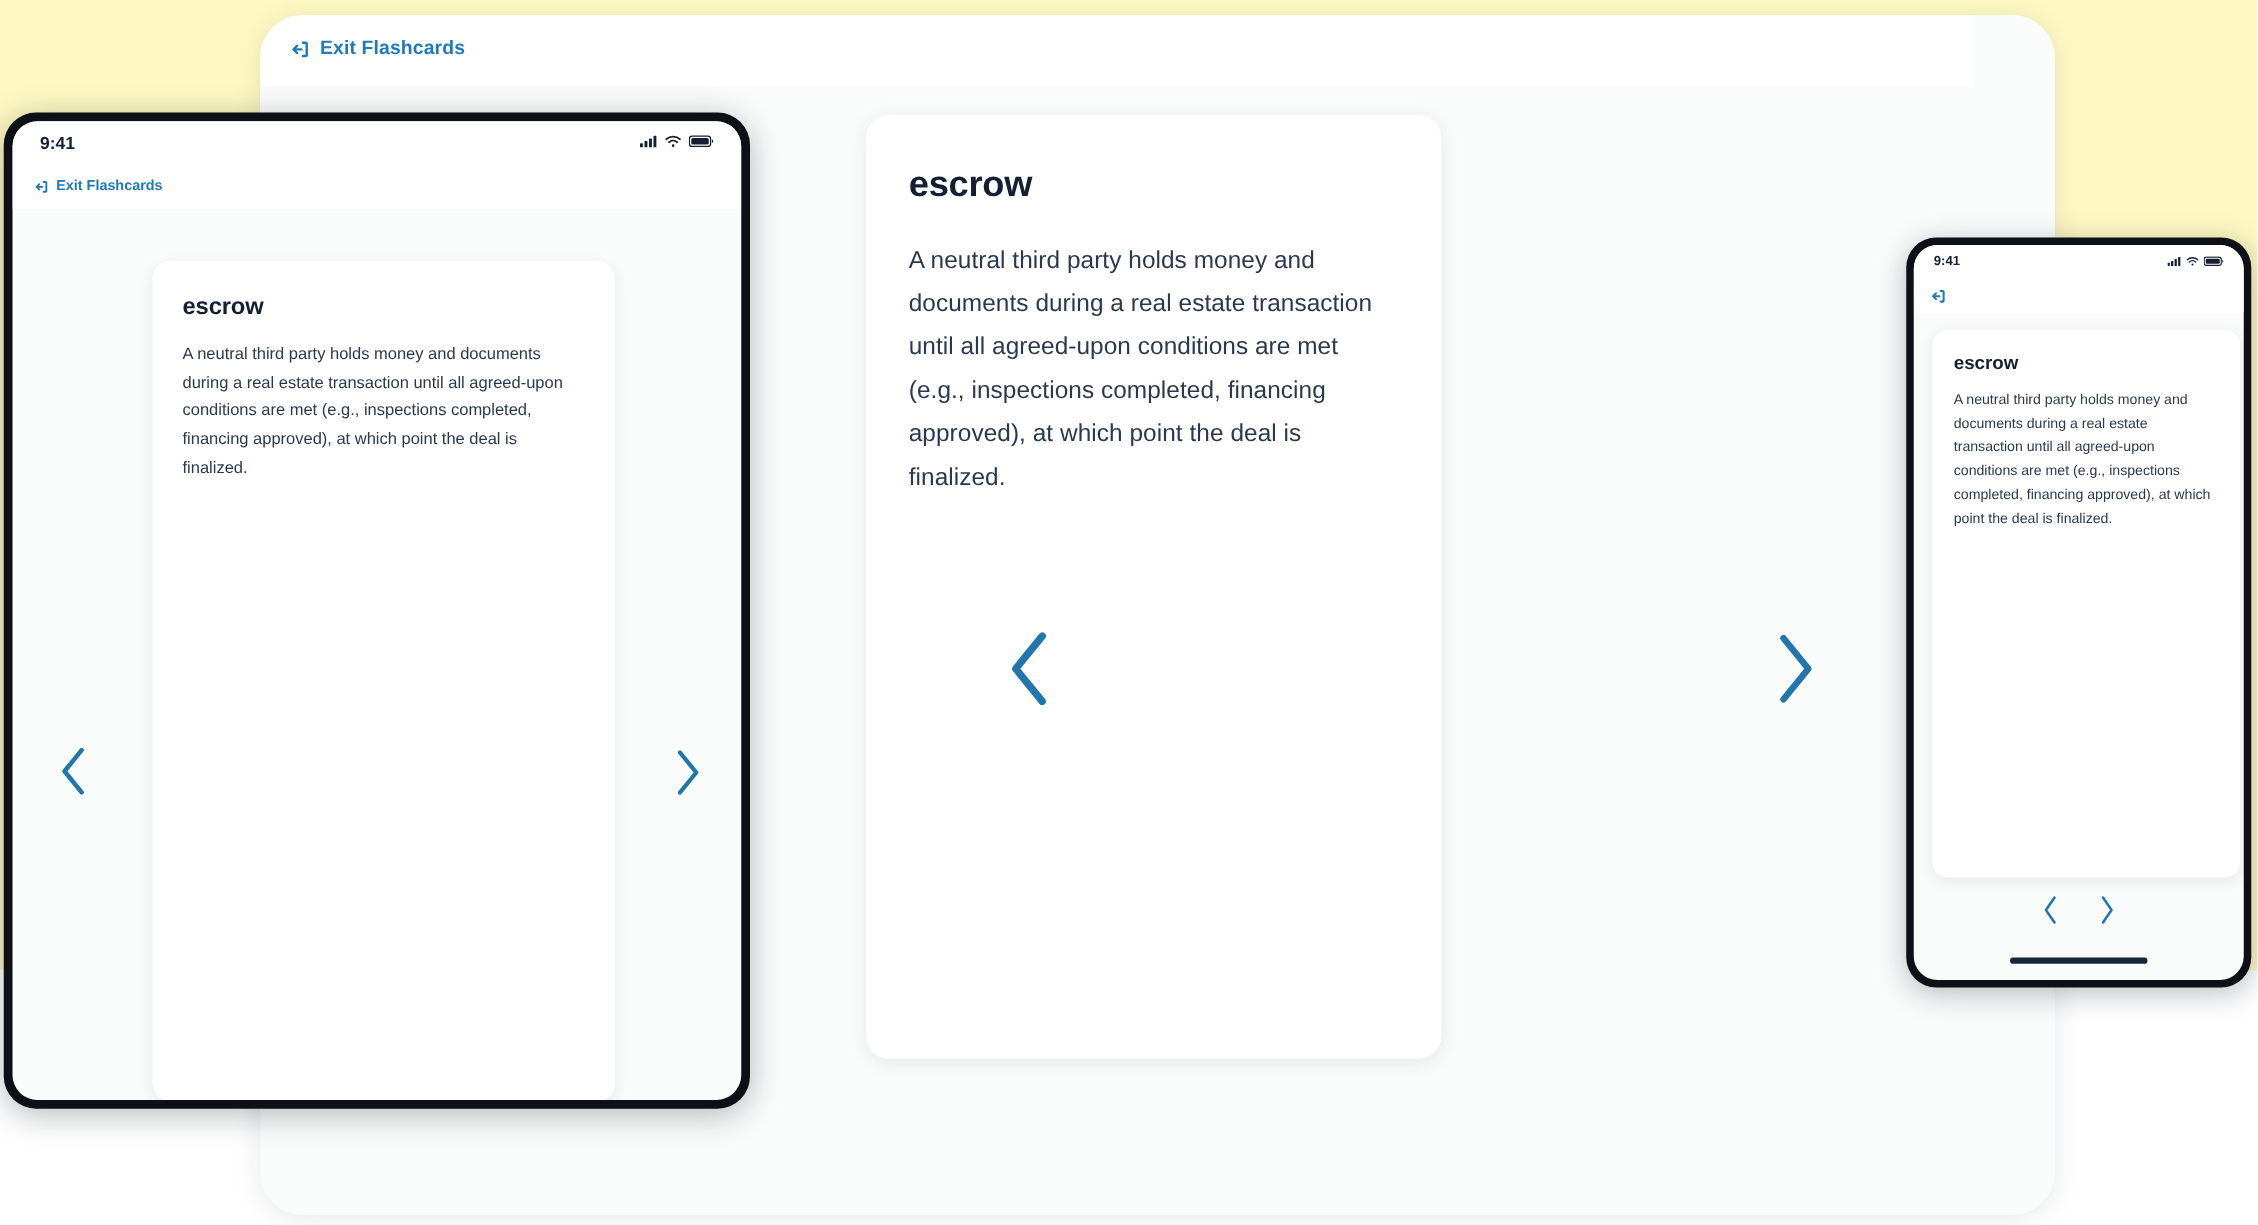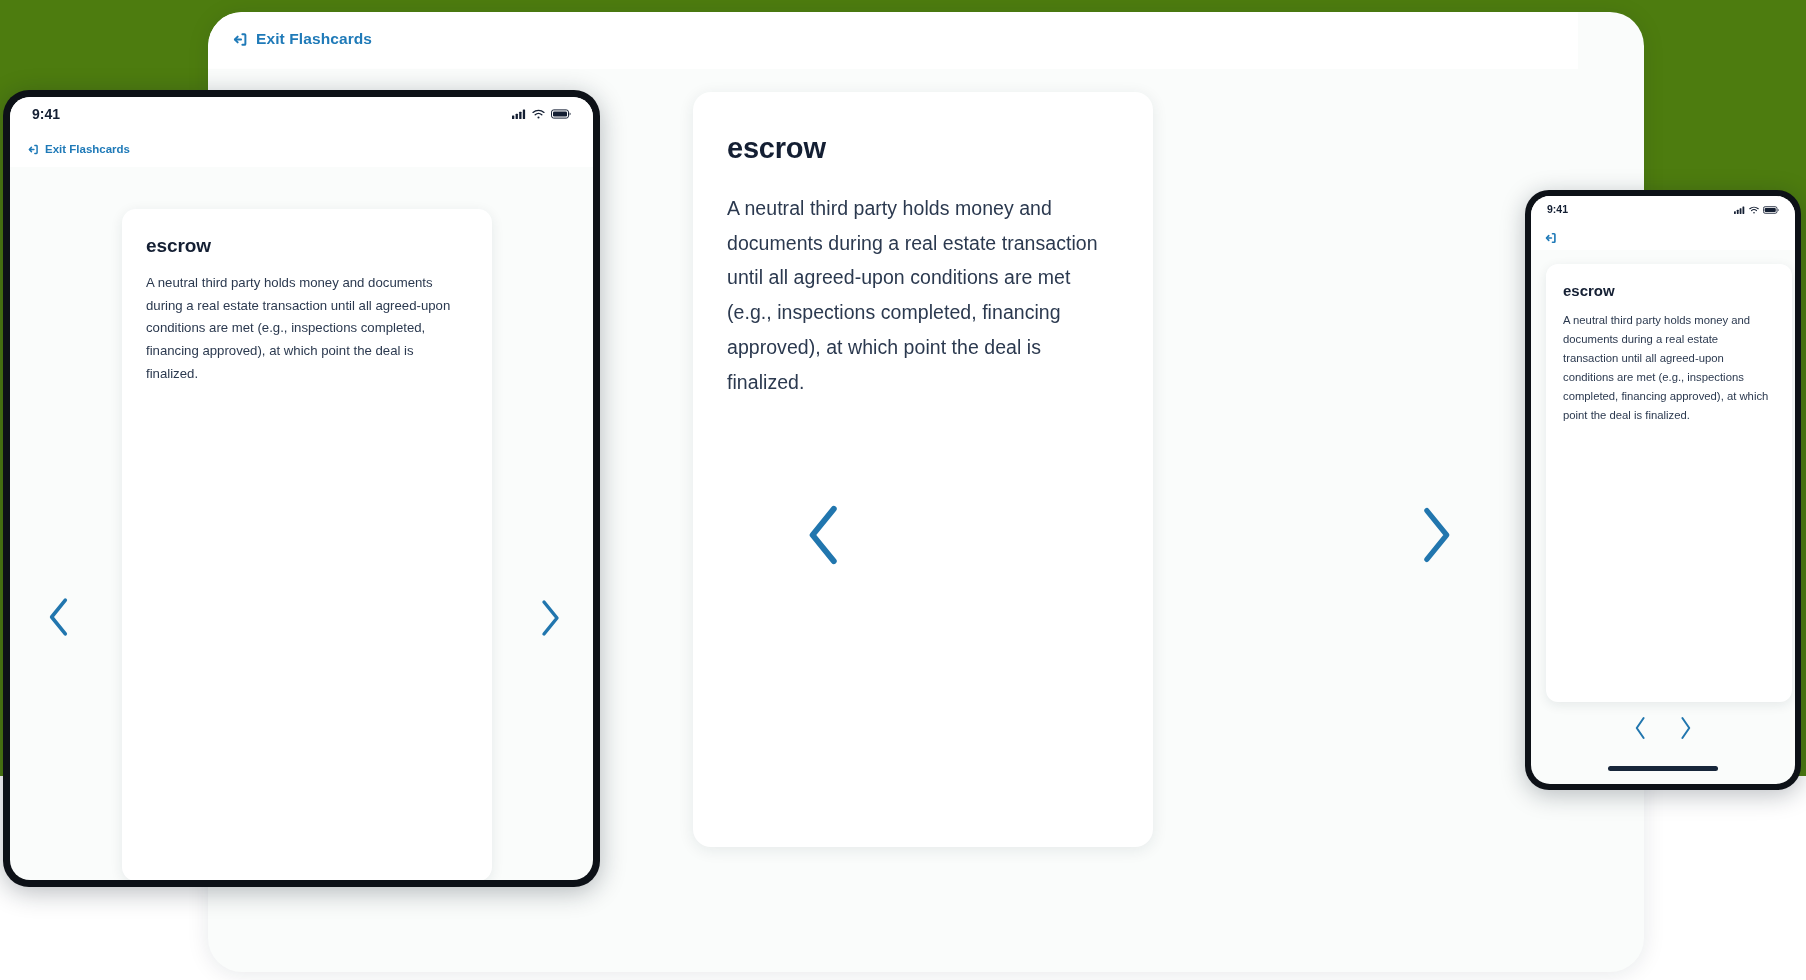--- a/index.html
+++ b/index.html
@@ -9,21 +9,21 @@
     height: 980px;
     overflow: hidden;
     background: #ffffff;
     font-family: "Liberation Sans", sans-serif;
   }
 
   #stage {
     position: relative;
     width: 1806px;
     height: 776px;
-    background: #4d7c0f;
+    background: #fef9c3;
   }
 
   
   .tablet {
     position: absolute;
     left: 208px;
     top: 12px;
     width: 1436px;
     height: 960px;
     background: #fafcfb;

